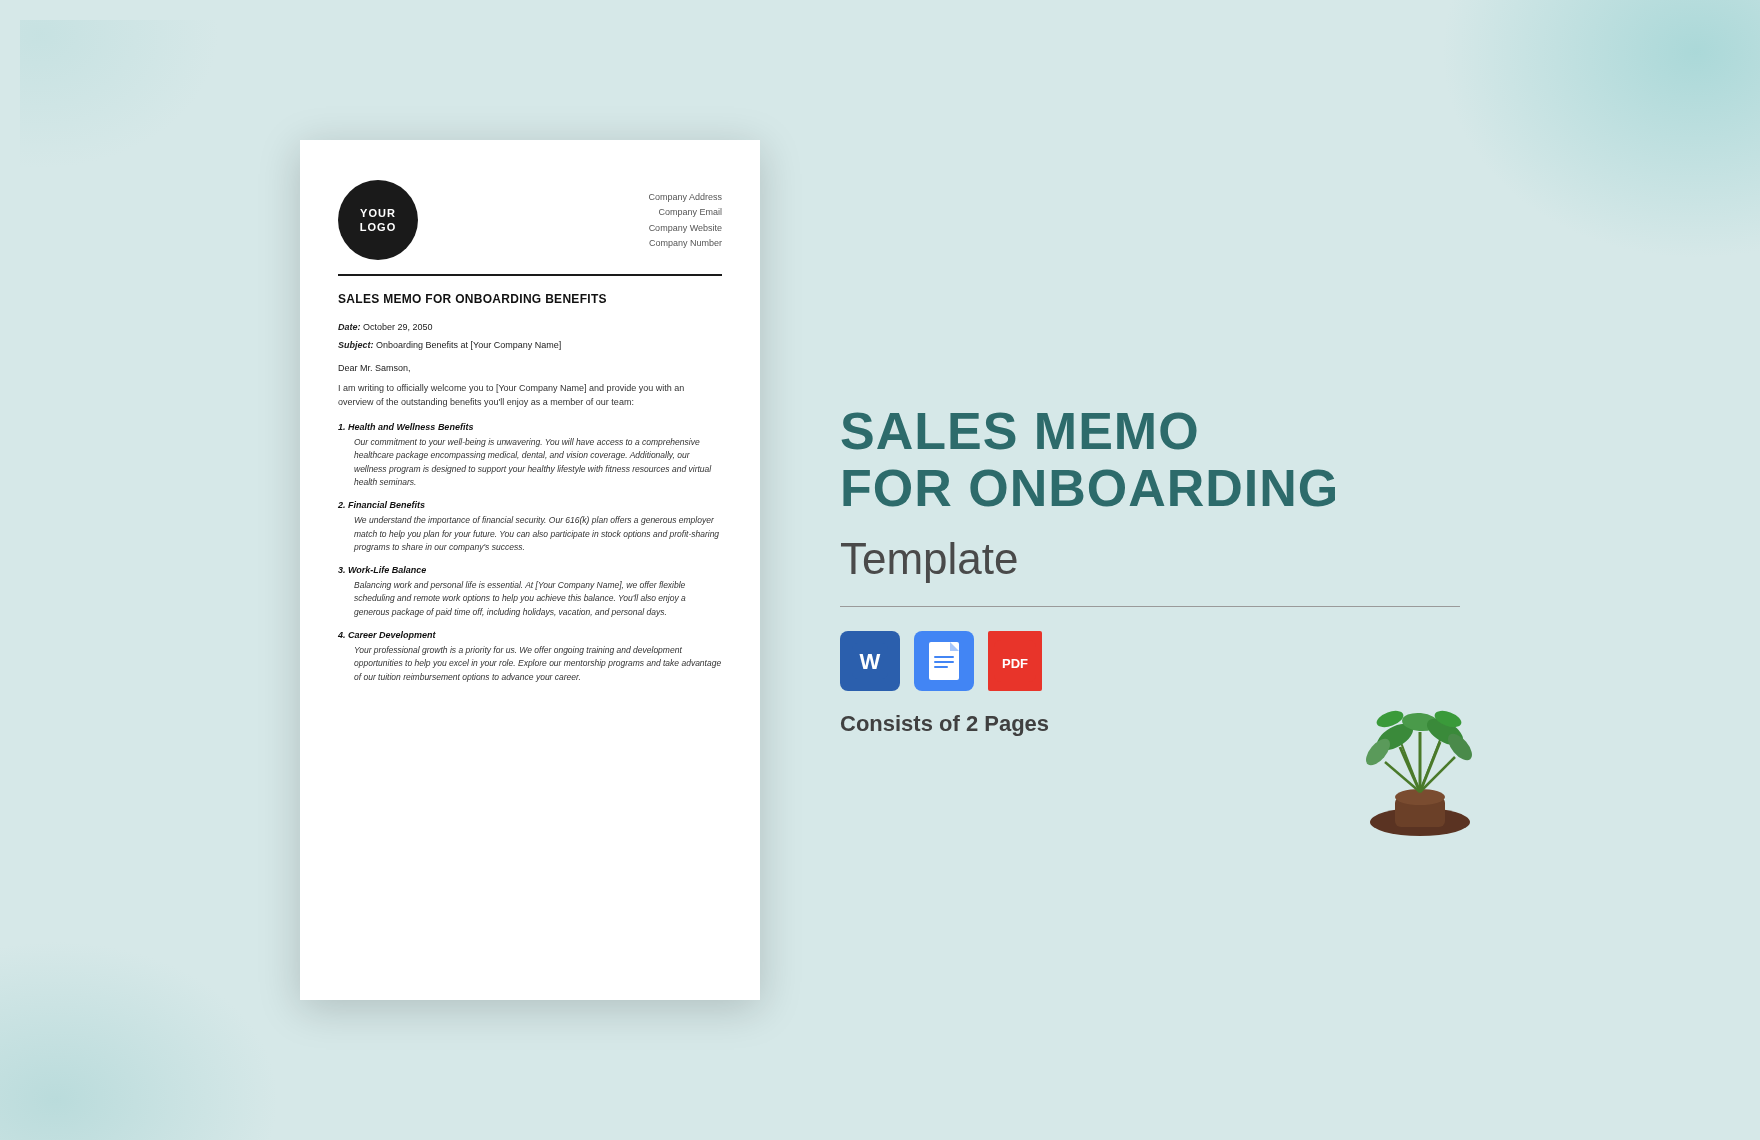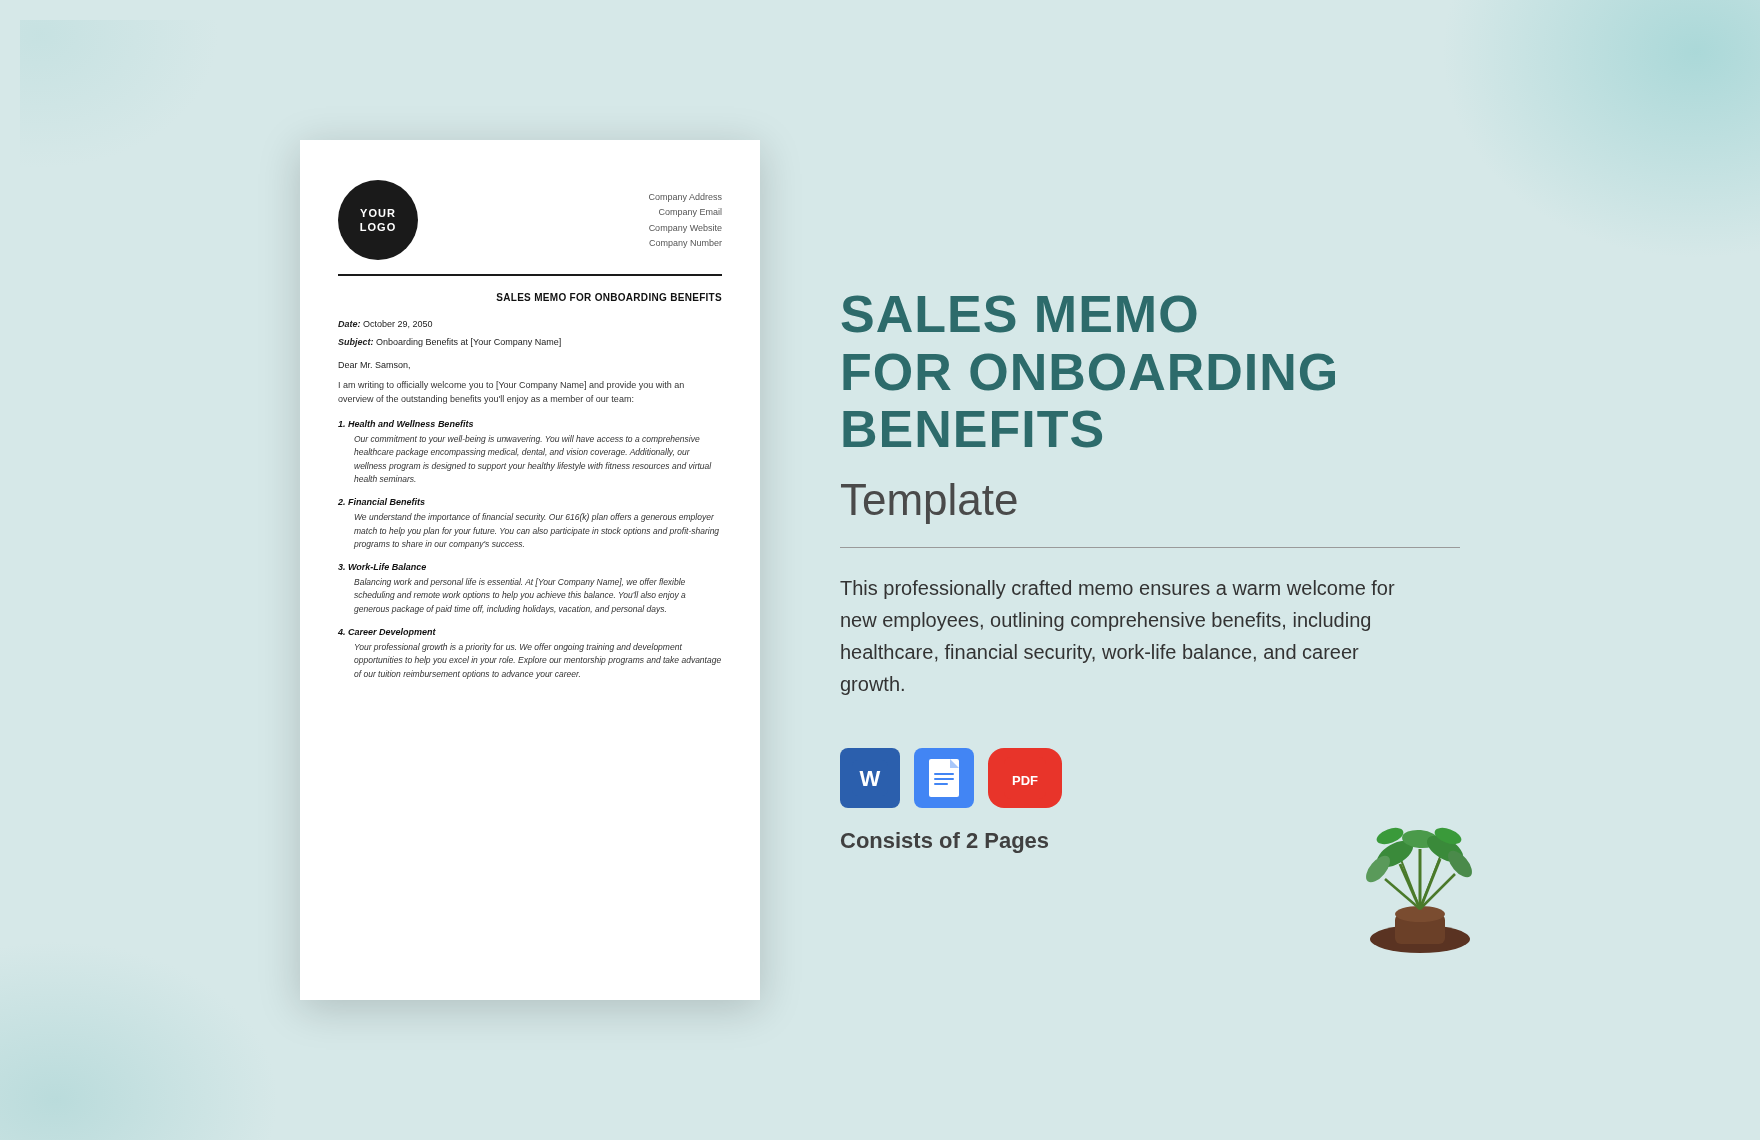--- a/index.html
+++ b/index.html
@@ -100,22 +100,22 @@
       padding-top: 10px;
     }
 
     .doc-divider {
       border: none;
       border-top: 2px solid #1a1a1a;
       margin: 14px 0 16px 0;
     }
 
     .doc-title {
-      text-align: right;
-      font-size: 10px;
+      text-align: left;
+      font-size: 12px;
       font-weight: bold;
       color: #111;
       margin-bottom: 14px;
       letter-spacing: 0.3px;
     }
 
     .doc-meta {
       font-size: 9px;
       color: #222;
       margin-bottom: 4px;
@@ -236,24 +236,24 @@
       display: flex;
       align-items: center;
       justify-content: center;
       color: white;
       font-size: 18px;
       font-weight: bold;
       position: relative;
     }
 
     .format-icon-pdf {
-      width: 74px;
+      width: 54px;
       height: 60px;
       background: #e8342a;
-      border-radius: 16px;
+      border-radius: 2px;
       display: flex;
       align-items: center;
       justify-content: center;
       color: white;
       font-size: 16px;
       font-weight: bold;
     }
 
     .pages-info {
       font-size: 22px;
@@ -339,28 +339,26 @@
     </ul>
 
   </div>
 
   <div class="info-panel">
 
     <div>
       <div class="info-title-main">
         <span>SALES MEMO</span><br>
         <span>FOR ONBOARDING</span><br>
-        <span>BENEFITS</span>
       </div>
       <div class="info-title-sub">Template</div>
     </div>
 
     <hr class="info-divider">
 
-    <div class="info-description">This professionally crafted memo ensures a warm welcome for new employees, outlining comprehensive benefits, including healthcare, financial security, work-life balance, and career growth.</div>
 
     <div class="format-icons">
 
       <div class="format-icon-word">
         <svg width="36" height="36" viewBox="0 0 36 36">
           <rect width="36" height="36" rx="6" fill="#2b5fad"></rect>
           <text x="18" y="26" text-anchor="middle" fill="white" font-size="22" font-weight="bold" font-family="Arial">W</text>
         </svg>
       </div>
 

